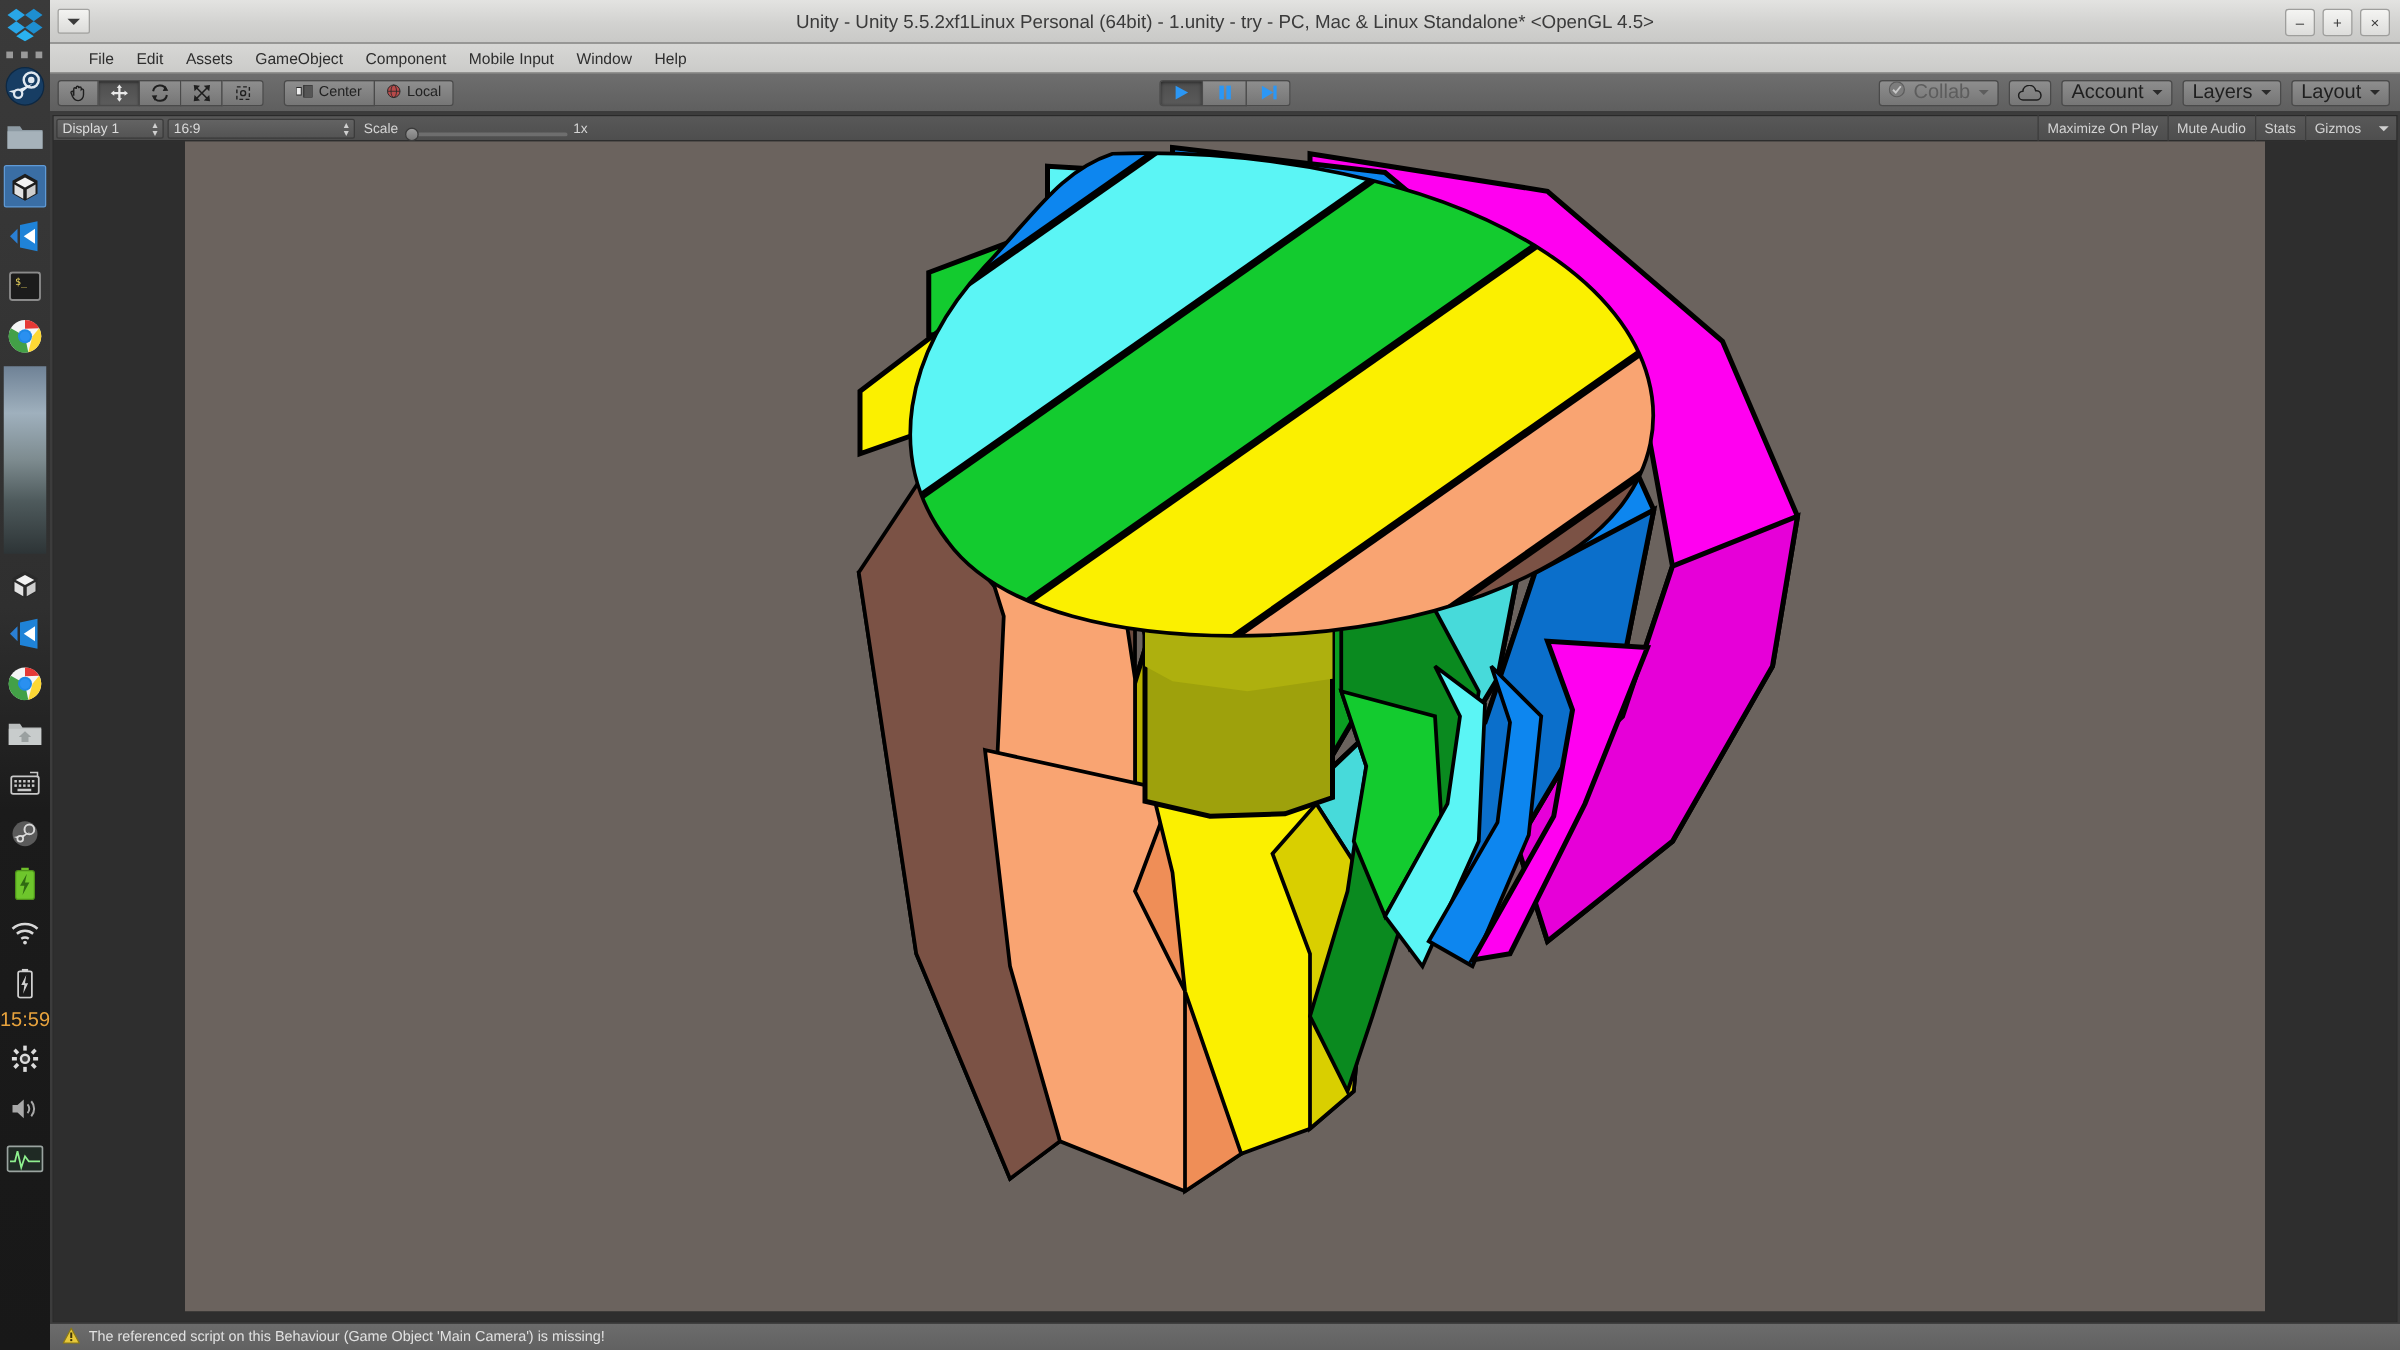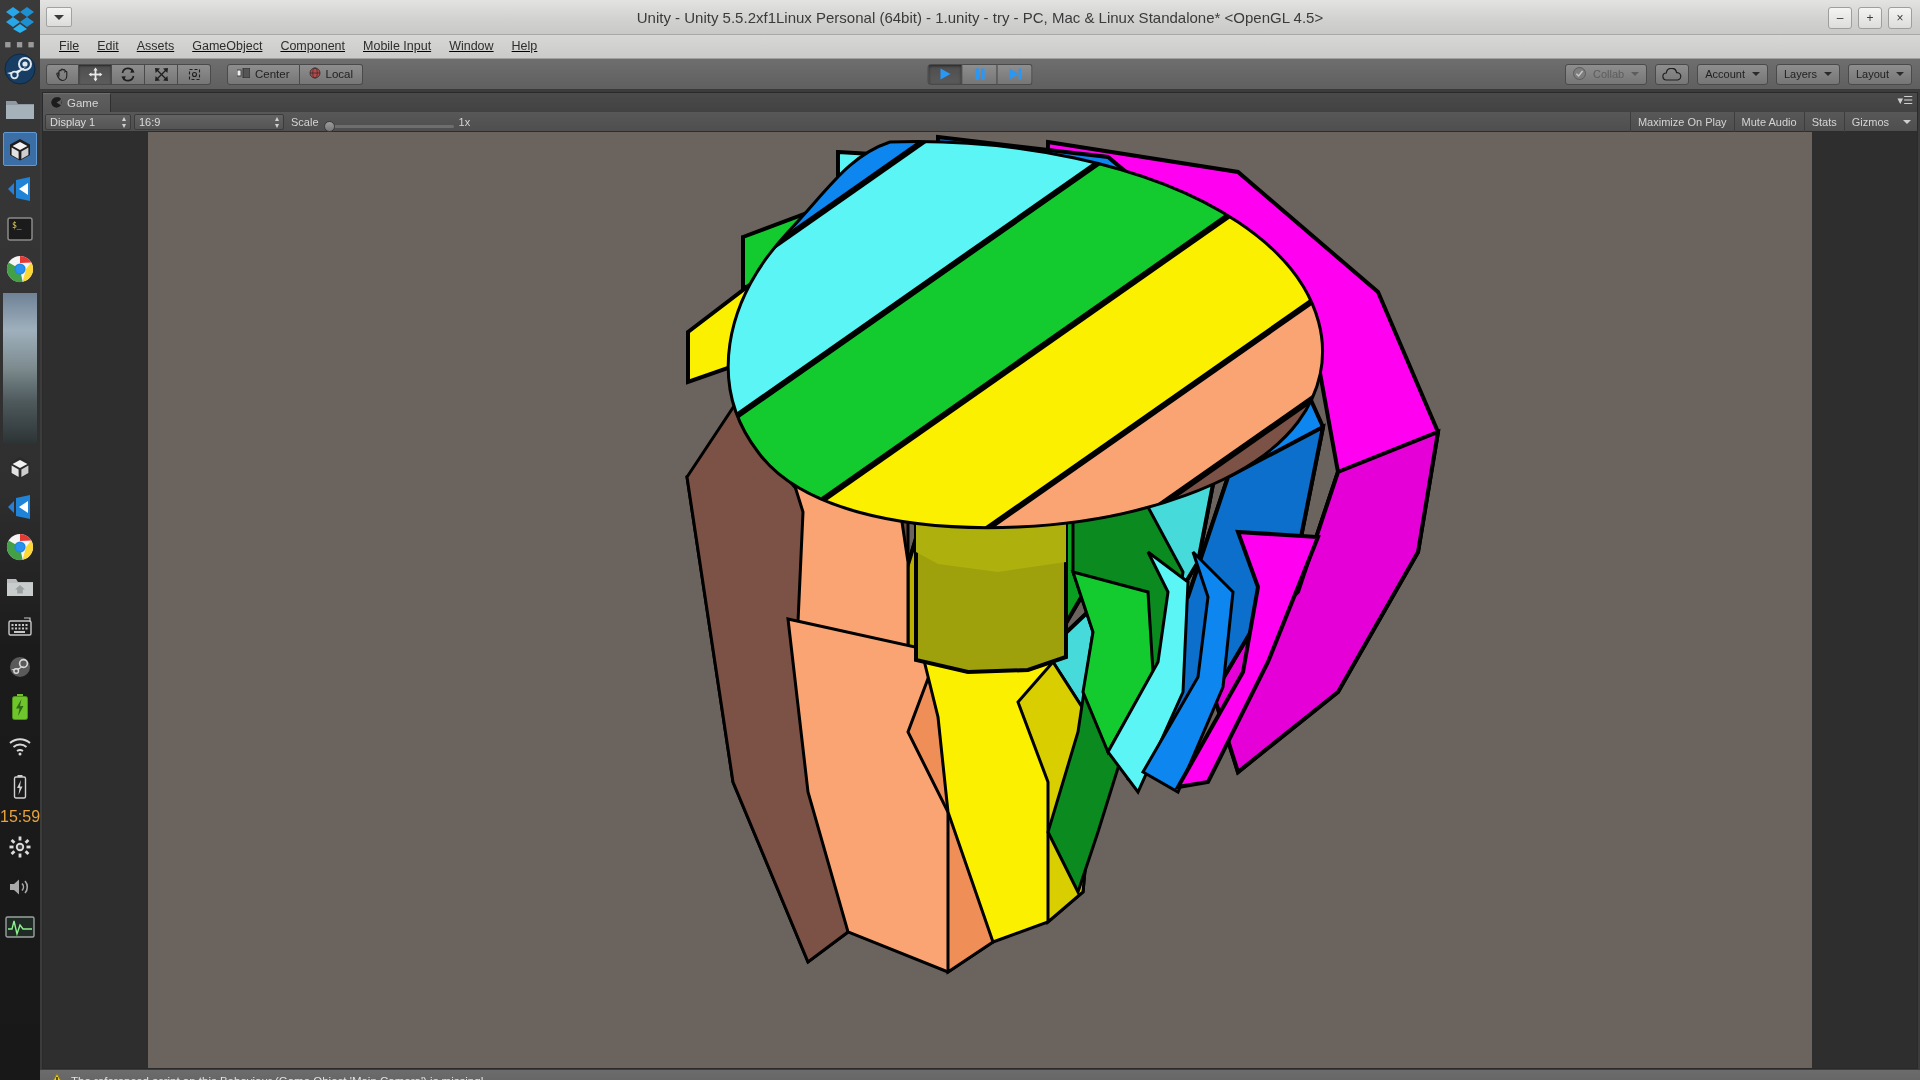--- a/index.html
+++ b/index.html
@@ -80,21 +80,21 @@
     border: 1px solid #9e9e9c; border-radius: 3px;
     display: flex; align-items: center; justify-content: center;
     font-size: 12px; color: #3b3b3b; line-height: 1;
   }
 
   
   #menubar {
     height: 24px; flex: none;
     background: linear-gradient(180deg,#d7d7d5,#cbcbc9);
     border-bottom: 1px solid #a0a09e;
-    display: flex; align-items: flex-end; padding-left: 10px; text-decoration: underline;
+    display: flex; align-items: center; padding-left: 22px;
   }
   .menu-item {
     font-size: 12.5px; color: #2e2e2e;
     padding: 0 9px; height: 24px; line-height: 24px;
   }
 
   
   #unity-toolbar {
     height: 31px; flex: none;
     background: linear-gradient(180deg,#6e6e6e 0%, #5f5f5f 100%);
@@ -145,21 +145,21 @@
 
   #toolbar-right {
     position: absolute; right: 8px;
     display: flex; align-items: center; gap: 8px;
   }
   .tb-drop {
     height: 21px; padding: 0 7px;
     background: linear-gradient(180deg,#8e8e8e,#767676);
     border: 1px solid #4a4a4a; border-radius: 3px;
     display: flex; align-items: center; gap: 7px;
-    font-size: 11px; color: #1f1f1f; white-space: nowrap;
+    font-size: 16px; color: #1f1f1f; white-space: nowrap;
   }
   .tb-drop.dim { color: #5d5d5d; }
   .caret { width: 0; height: 0; border-left: 4px solid transparent;
            border-right: 4px solid transparent; border-top: 4px solid #2a2a2a; }
   .tb-drop.dim .caret { border-top-color: #5d5d5d; }
   .cloud-btn {
     width: 34px; height: 21px;
     background: linear-gradient(180deg,#8e8e8e,#767676);
     border: 1px solid #4a4a4a; border-radius: 3px;
     display: flex; align-items: center; justify-content: center;
@@ -598,33 +598,20 @@
         <div class="tb-drop">
           <span>Layout</span>
           <span class="caret"></span>
         </div>
       </div>
     </div>
 
     <div id="panel-area">
       <div id="game-panel">
 
-        <div id="panel-tabrow">
-          <div id="game-tab">
-            <span>
-              <svg width="11" height="11" viewBox="0 0 11 11">
-                <path d="M5.5 .5 a5 5 0 1 0 0 10 a5 5 0 0 0 0 -10 Z M5.5 4.2 L10 1.4 A5 5 0 0 0 5.5 .5 Z" fill="#1c1c1c"></path>
-                <circle cx="5.5" cy="5.5" r="5" fill="#1c1c1c"></circle>
-                <polygon points="5.5,5.5 10.4,2.6 10.4,8.4" fill="#5f5f5f"></polygon>
-              </svg>
-            </span>
-            <span>Game</span>
-          </div>
-          <div id="panel-tabrow-menu">▾☰</div>
-        </div>
 
         <div id="game-toolbar">
           <div class="gt-drop" style="width:86px;">
             <span>Display 1</span>
             <span class="updown">▴<br>▾</span>
           </div>
           <div class="gt-drop" style="width:150px;">
             <span>16:9</span>
             <span class="updown">▴<br>▾</span>
           </div>

